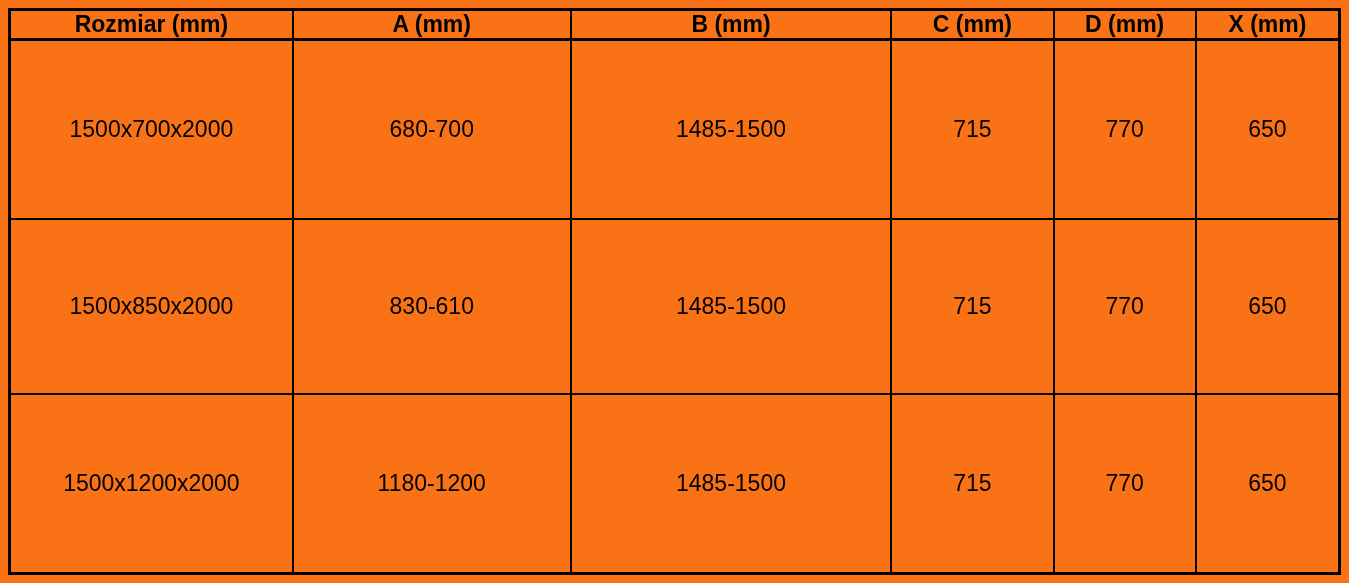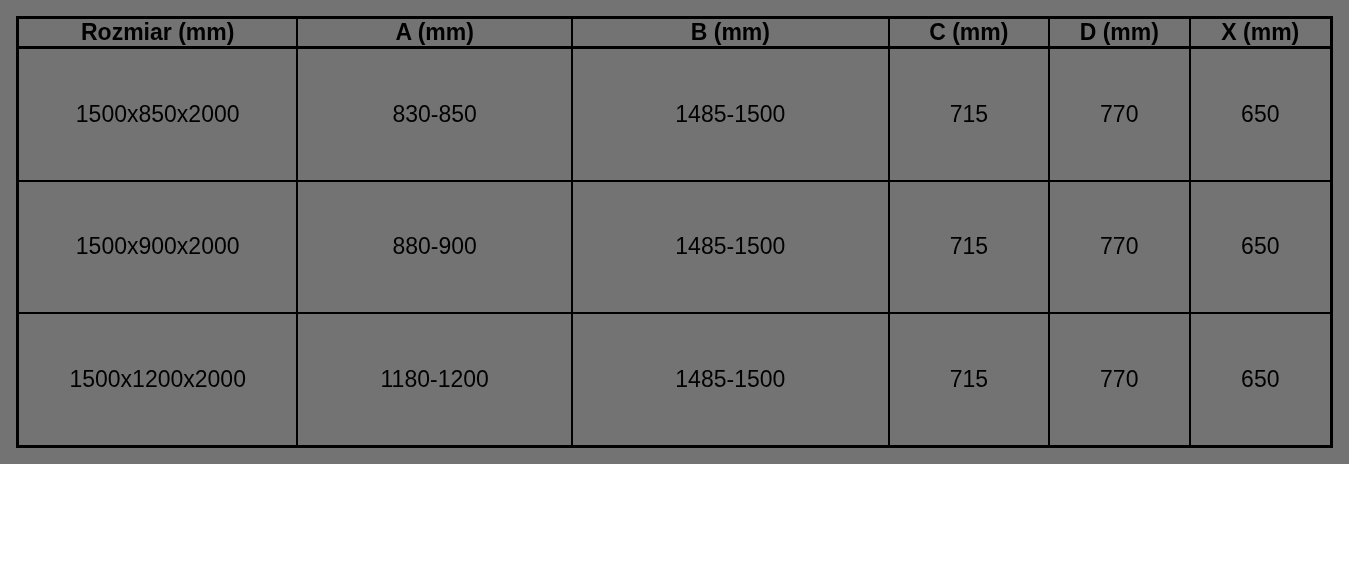--- a/index.html
+++ b/index.html
@@ -2,24 +2,24 @@
 <html><head>
 <meta charset="utf-8">
 <style>
   html, body {
     margin: 0;
     padding: 0;
     background: #ffffff;
   }
   .page {
     width: 1349px;
-    height: 464px;
-    background: #737373;
+    height: 583px;
+    background: #f97316;
     box-sizing: border-box;
-    padding: 16px;
+    padding: 8px;
     font-family: "Liberation Sans", sans-serif;
     color: #000000;
   }
   table.spec-table {
     width: 100%;
     height: 100%;
     border-collapse: collapse;
     table-layout: fixed;
     border: 3px solid #000000;
   }
@@ -62,30 +62,30 @@
         <th>Rozmiar (mm)</th>
         <th>A (mm)</th>
         <th>B (mm)</th>
         <th>C (mm)</th>
         <th>D (mm)</th>
         <th>X (mm)</th>
       </tr>
     </thead>
     <tbody>
       <tr>
-        <td>1500x850x2000</td>
-        <td>830-850</td>
+        <td>1500x700x2000</td>
+        <td>680-700</td>
         <td>1485-1500</td>
         <td>715</td>
         <td>770</td>
         <td>650</td>
       </tr>
       <tr>
-        <td>1500x900x2000</td>
-        <td>880-900</td>
+        <td>1500x850x2000</td>
+        <td>830-610</td>
         <td>1485-1500</td>
         <td>715</td>
         <td>770</td>
         <td>650</td>
       </tr>
       <tr>
         <td>1500x1200x2000</td>
         <td>1180-1200</td>
         <td>1485-1500</td>
         <td>715</td>

